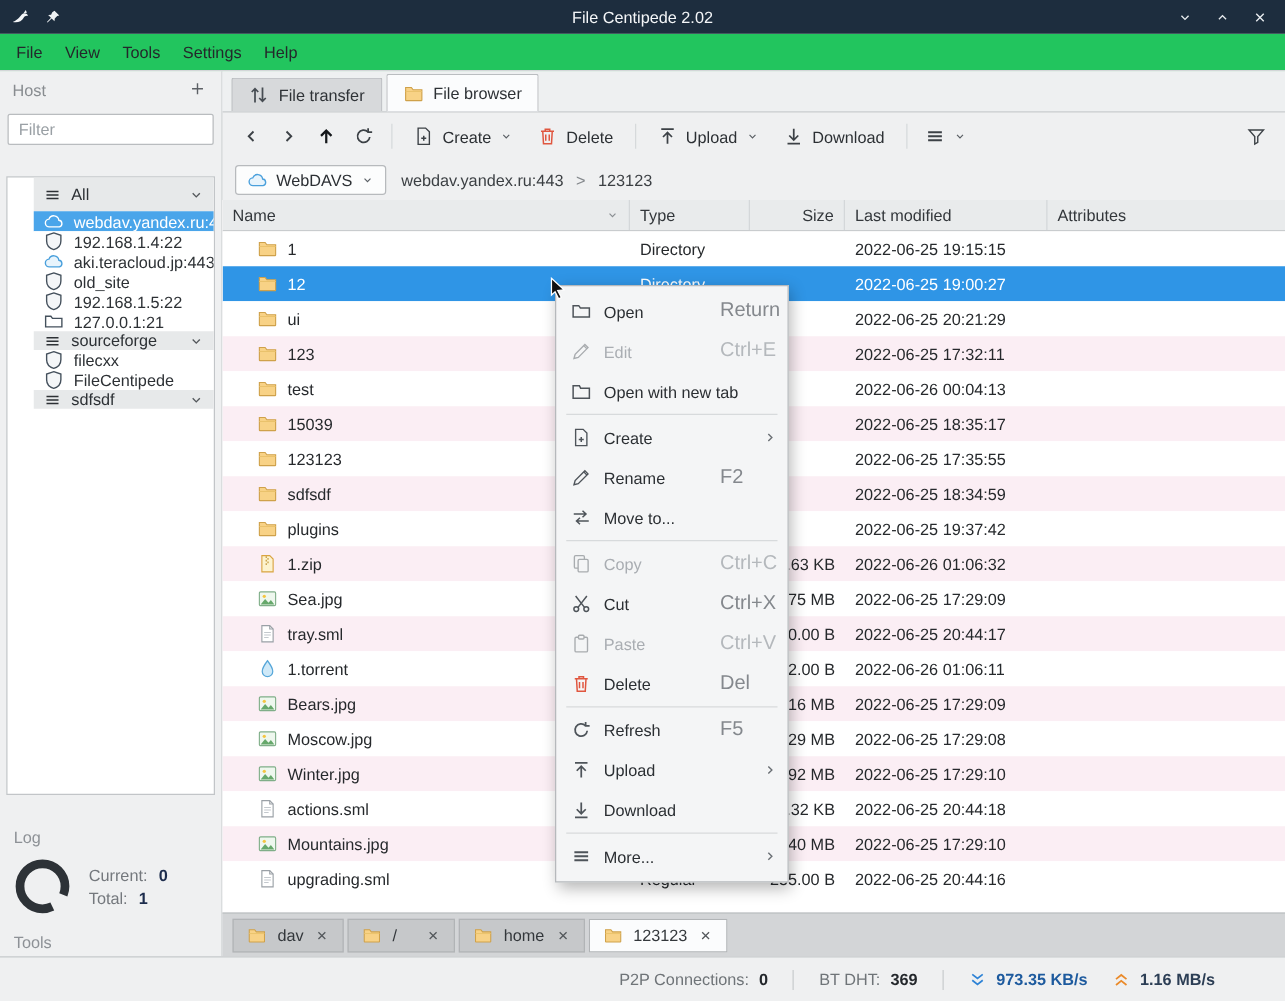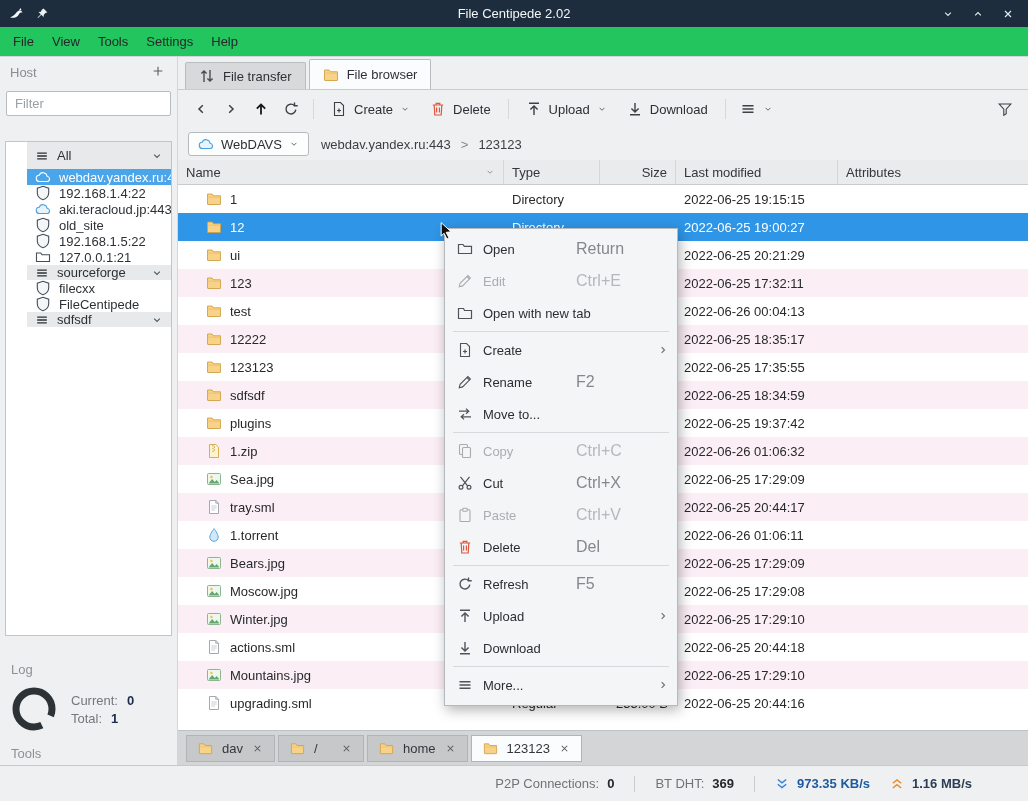--- a/index.html
+++ b/index.html
@@ -100,21 +100,21 @@
   .sgroup{display:flex;align-items:center;gap:8px;}
   .slabel{color:#6f7478;}
   .sval{font-weight:700;color:#23272b;}
   .ssep{width:1px;height:16px;background:#c9ccce;}
   .downicon{color:#2f83d6;}
   .upicon{color:#ea8a2a;}
   .down-val{color:#1d5a9e;}
   .up-val{color:#2c3e55;}
 
   
-  .context-menu{position:absolute;left:444px;top:228px;width:234px;background:#f4f5f6;border:1px solid #b6b9bc;box-shadow:2px 4px 12px rgba(0,0,0,.3);padding:4px 0;z-index:50;}
+  .context-menu{position:absolute;left:444px;top:228px;width:187px;background:#f4f5f6;border:1px solid #b6b9bc;box-shadow:2px 4px 12px rgba(0,0,0,.3);padding:4px 0;z-index:50;}
   .cm-item{position:relative;height:32px;display:flex;align-items:center;padding:0 12px;color:#2b2f33;}
   .cm-icon{margin-right:10px;color:#4e545a;}
   .cm-shortcut{position:absolute;left:131px;color:#84888d;font-size:16px;}
   .cm-sub{position:absolute;right:8px;color:#6a6f74;}
   .cm-item.disabled{color:#a9adb2;}
   .cm-item.disabled .cm-icon{opacity:.45;}
   .cm-item.disabled .cm-shortcut{color:#b4b8bc;}
   .cm-sep{height:1px;background:#d7dadc;margin:2px 8px;}
 
   .cursor{position:absolute;left:437px;top:221px;width:20px;height:20px;z-index:99;}
@@ -552,21 +552,21 @@
               <div class="cell col-attr"></div>
             </div>
             <div class="row">
               <div class="cell col-name name-cell">
                 <span class="icon16" data-icon="folder">
                   <svg viewBox="0 0 16 16">
                     <path d="M1.5 3h4.6l1.4 1.8h7V13a.5.5 0 0 1-.5.5h-12a.5.5 0 0 1-.5-.5z" fill="#f8d286" stroke="#cfa14a" stroke-width=".9"></path>
                     <path d="M1.5 6.2h13" stroke="#eac26c" stroke-width=".8"></path>
                   </svg>
                 </span>
-                <span>12222</span>
+                <span>15039</span>
               </div>
               <div class="cell col-type">Directory</div>
               <div class="cell col-size"></div>
               <div class="cell col-mod">2022-06-25 18:35:17</div>
               <div class="cell col-attr"></div>
             </div>
             <div class="row">
               <div class="cell col-name name-cell">
                 <span class="icon16" data-icon="folder">
                   <svg viewBox="0 0 16 16">

